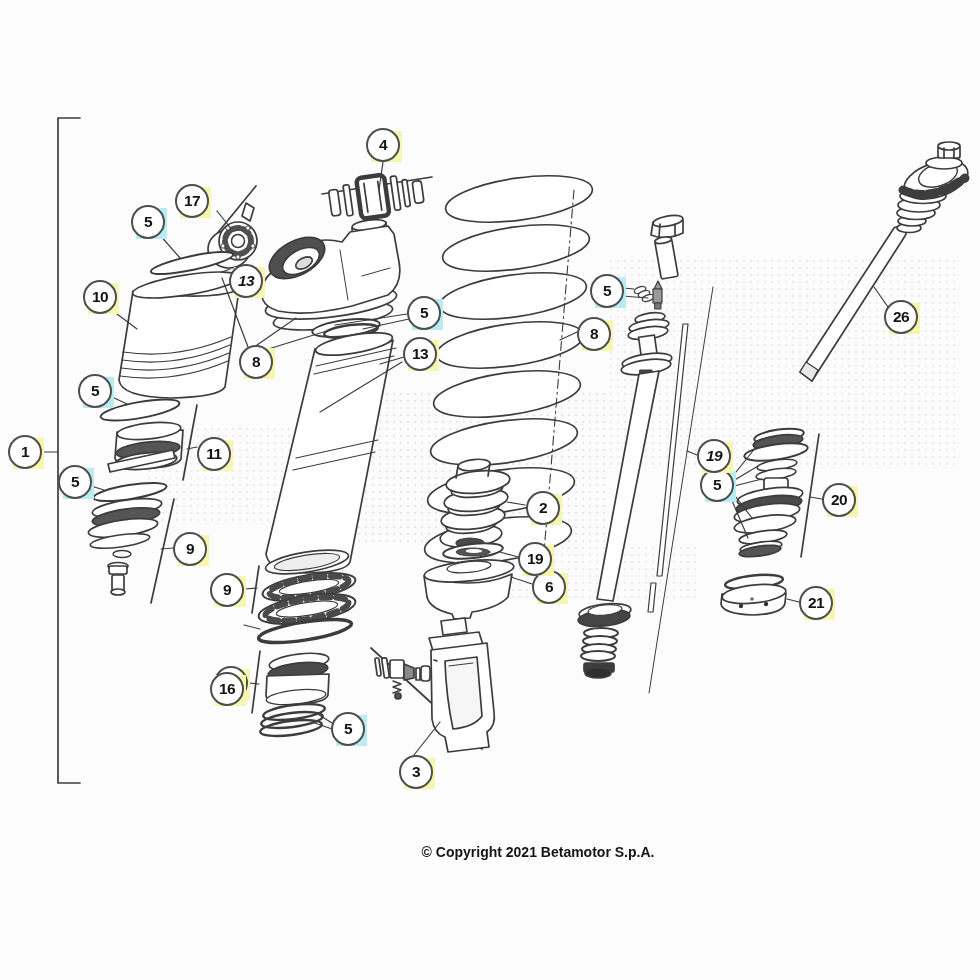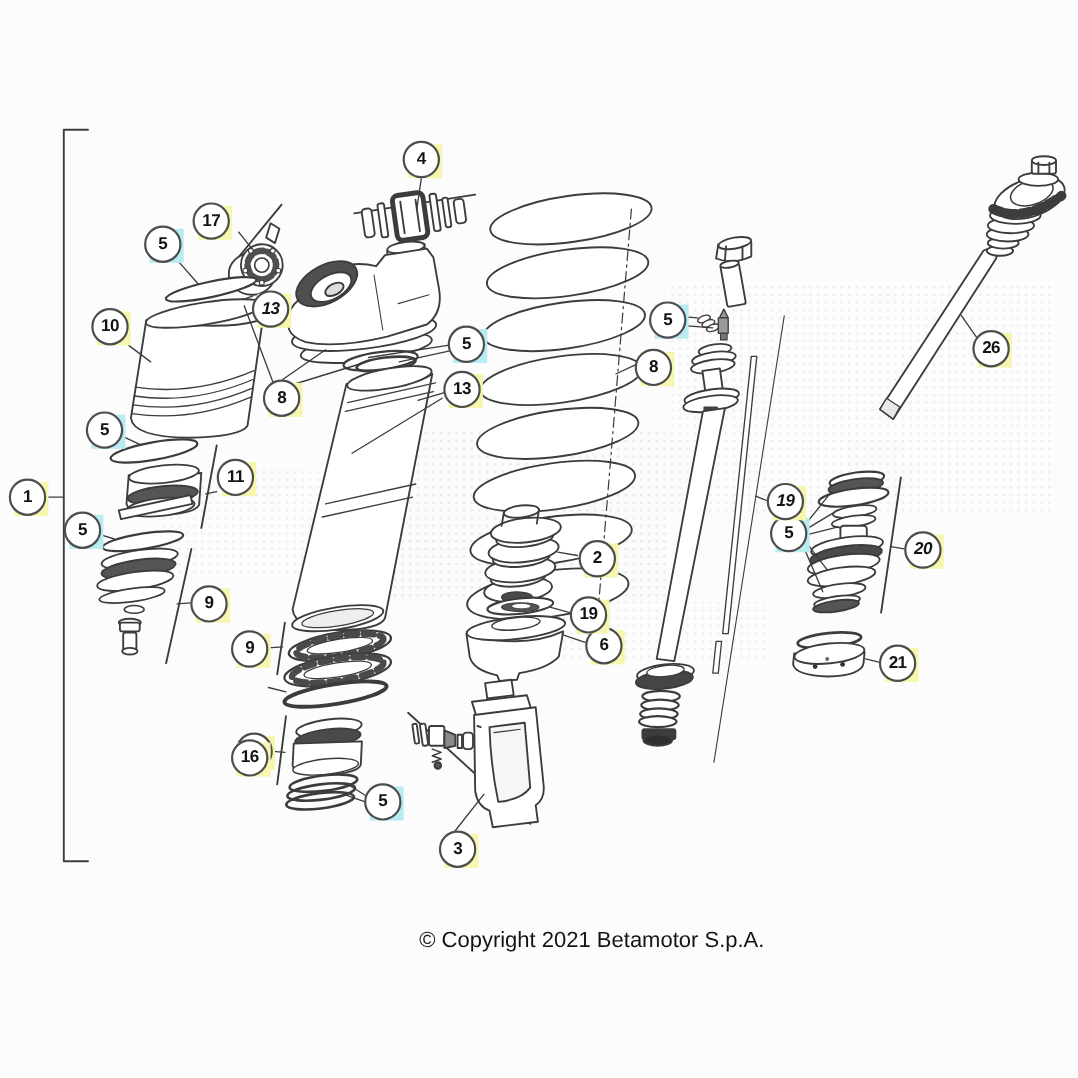--- a/index.html
+++ b/index.html
@@ -21,21 +21,21 @@
   .callout .hl.yellow{background:var(--hl-yellow);}
   .callout .hl.cyan{background:var(--hl-cyan);}
   .callout .ring{
     position:absolute;left:0;top:0;width:34px;height:34px;box-sizing:border-box;
     border:2px solid #4d4d4d;border-radius:50%;background:#fff;
     display:flex;align-items:center;justify-content:center;
     font-weight:bold;font-size:15.5px;color:var(--text);letter-spacing:-0.5px;
   }
   .copyright{
     position:absolute;left:538px;top:844px;transform:translateX(-50%);
-    font-size:20px;font-weight:normal;color:var(--text);white-space:nowrap;
+    font-size:14px;font-weight:bold;color:var(--text);white-space:nowrap;
   }
 </style>
 </head>
 <body>
 
 <div class="stage">
 
 <svg width="980" height="980" viewBox="0 0 980 980">
   <defs>
     <pattern id="ht" patternUnits="userSpaceOnUse" width="7" height="7">
@@ -407,21 +407,21 @@
         <div class="ring">8</div>
       </div>
       <div class="callout" style="left: 227px; top: 590px;">
         <div class="hl yellow"></div>
         <div class="ring">9</div>
       </div>
       <div class="callout" style="left: 100px; top: 297px;">
         <div class="hl yellow"></div>
         <div class="ring">10</div>
       </div>
-      <div class="callout" style="left: 214px; top: 434px; text-decoration: underline;">
+      <div class="callout" style="left: 214px; top: 454px; text-decoration: underline;">
         <div class="hl yellow"></div>
         <div class="ring">11</div>
       </div>
       <div class="callout" style="left: 190px; top: 549px;">
         <div class="hl yellow"></div>
         <div class="ring">9</div>
       </div>
       <div class="callout" style="left: 246px; top: 281px; font-style: italic;">
         <div class="hl yellow"></div>
         <div class="ring">13</div>
@@ -443,21 +443,21 @@
         <div class="ring">17</div>
       </div>
       <div class="callout" style="left: 535px; top: 559px;">
         <div class="hl yellow"></div>
         <div class="ring">19</div>
       </div>
       <div class="callout" style="left: 714px; top: 456px; font-style: italic;">
         <div class="hl yellow"></div>
         <div class="ring">19</div>
       </div>
-      <div class="callout" style="left: 839px; top: 500px; font-style: italic;">
+      <div class="callout" style="left: 839px; top: 500px;">
         <div class="hl yellow"></div>
         <div class="ring">20</div>
       </div>
       <div class="callout" style="left: 816px; top: 603px;">
         <div class="hl yellow"></div>
         <div class="ring">21</div>
       </div>
       <div class="callout" style="left: 901px; top: 317px;">
         <div class="hl yellow"></div>
         <div class="ring">26</div>

